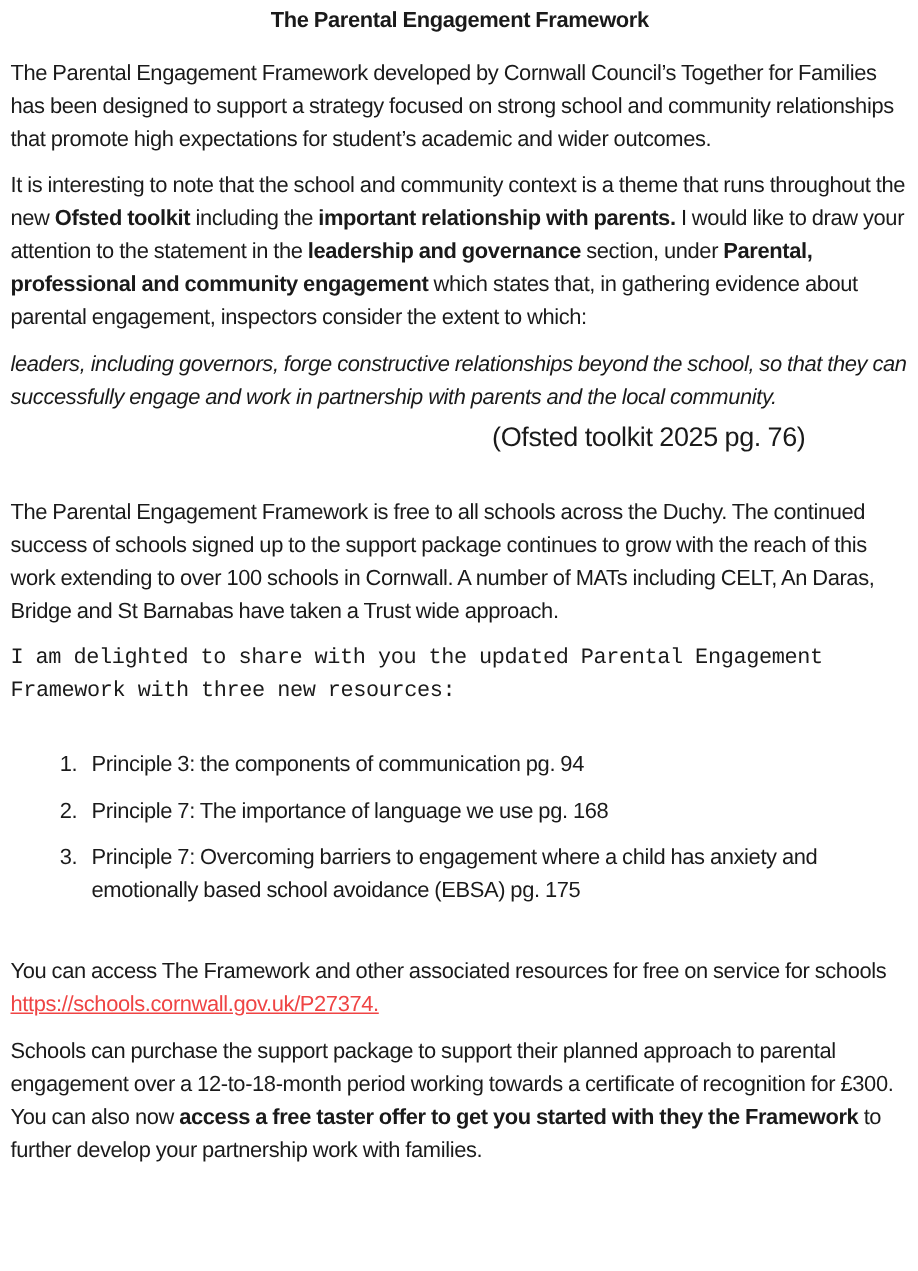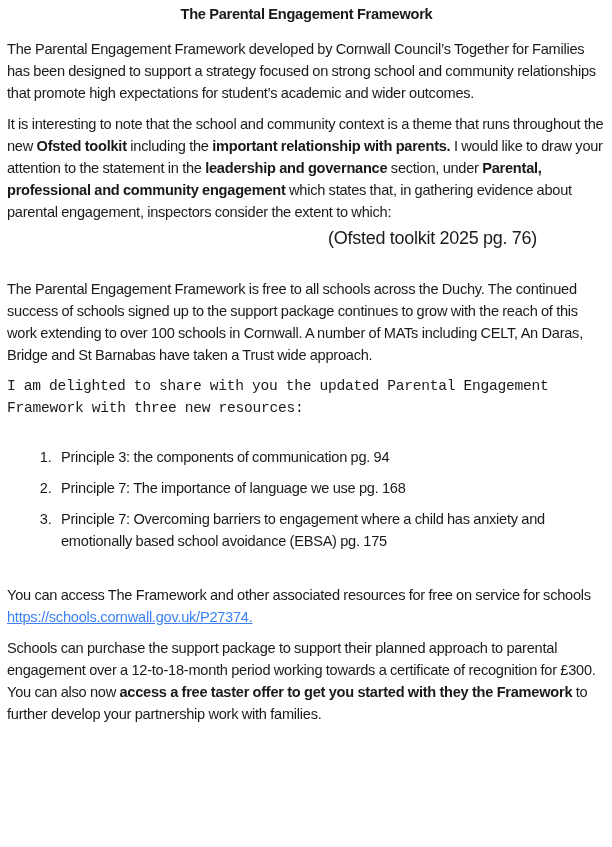--- a/index.html
+++ b/index.html
@@ -49,35 +49,36 @@
       padding-left: 6px;
     }
     ol li::marker {
       font-weight: normal;
     }
     .p5 { margin-top: 32px; }
     .p6 { margin-top: 9px; }
     .p7 { margin-top: 9px; }
     .p8 { margin-top: 9px; }
     a.link {
-      color: #3b82f6;
+      color: #ef4444;
       text-decoration: underline;
     }
     b { font-weight: bold; }
   </style>
 </head>
 <body>
 
 <div class="page">
   <h1 class="title">The Parental Engagement Framework</h1>
 
   <p class="p1">The Parental Engagement Framework developed by Cornwall Council’s Together for Families has been designed to support a strategy focused on strong school and community relationships that promote high expectations for student’s academic and wider outcomes.</p>
 
   <p class="p2"><span>It is interesting to note that the school and community context is a theme that runs throughout the new </span><b>Ofsted toolkit</b><span> including the </span><b>important relationship with parents.</b><span> I would like to draw your attention to the statement in the </span><b>leadership and governance</b><span> section, under </span><b>Parental, professional and community engagement</b><span> which states that, in gathering evidence about parental engagement, inspectors consider the extent to which:</span></p>
 
+  <p class="quote">leaders, including governors, forge constructive relationships beyond the school, so that they can successfully engage and work in partnership with parents and the local community.</p>
 
   <p class="cite">(Ofsted toolkit 2025 pg. 76)</p>
 
   <p class="p3">The Parental Engagement Framework is free to all schools across the Duchy. The continued success of schools signed up to the support package continues to grow with the reach of this work extending to over 100 schools in Cornwall. A number of MATs including CELT, An Daras, Bridge and St Barnabas have taken a Trust wide approach.</p>
 
   <p class="p4">I am delighted to share with you the updated Parental Engagement Framework with three new resources:</p>
 
   <ol>
     <li>Principle 3: the components of communication pg. 94</li>
     <li>Principle 7: The importance of language we use pg. 168</li>

